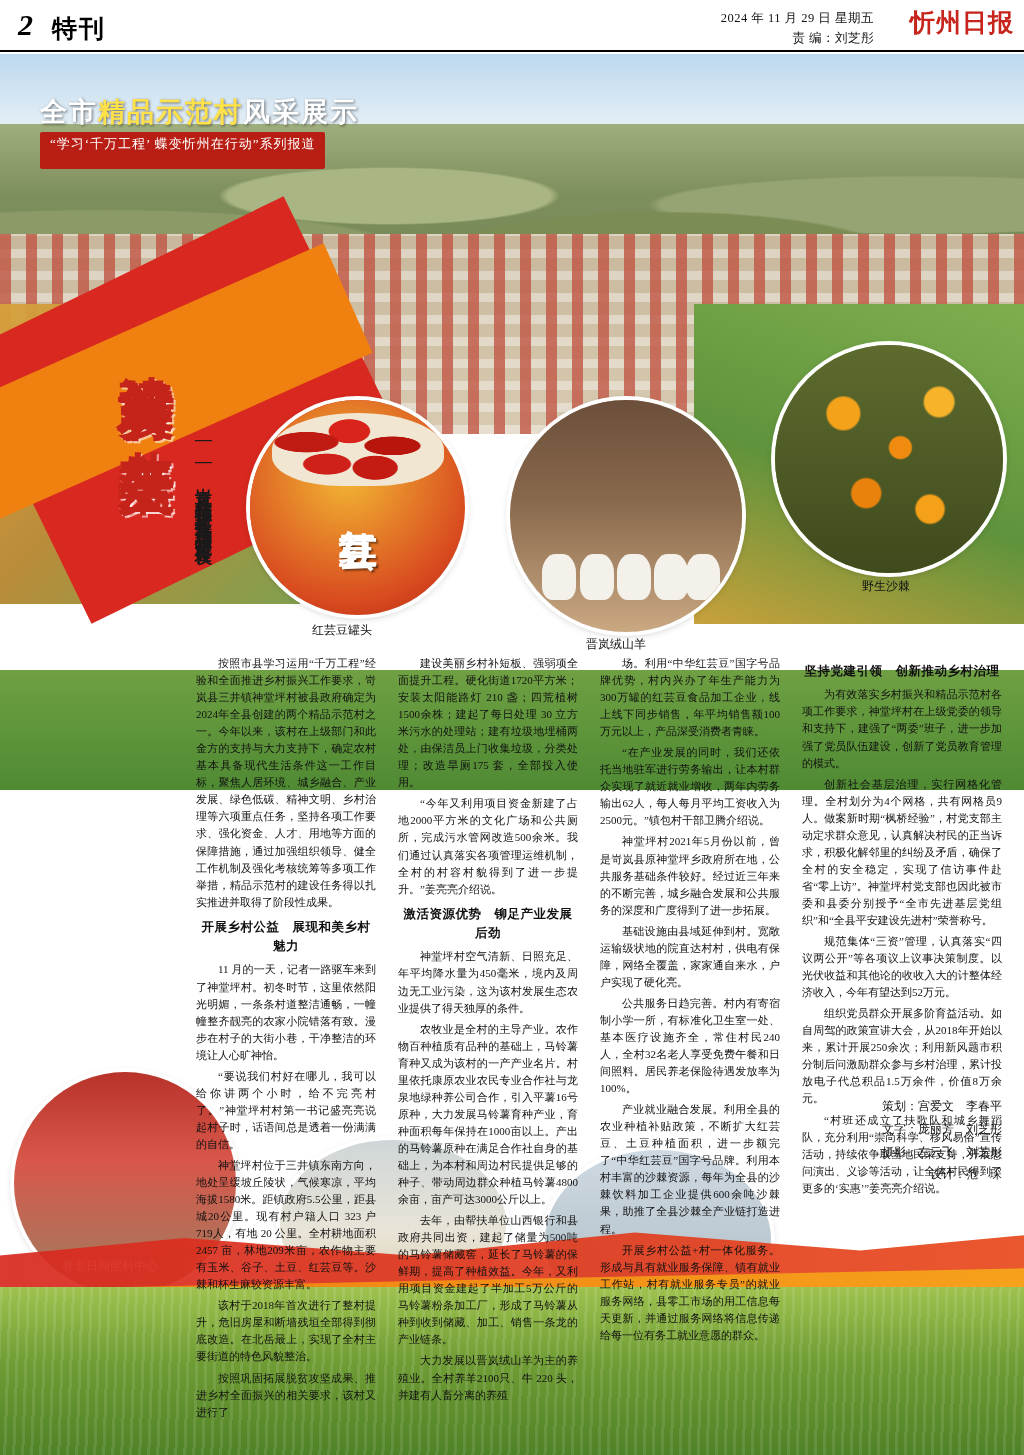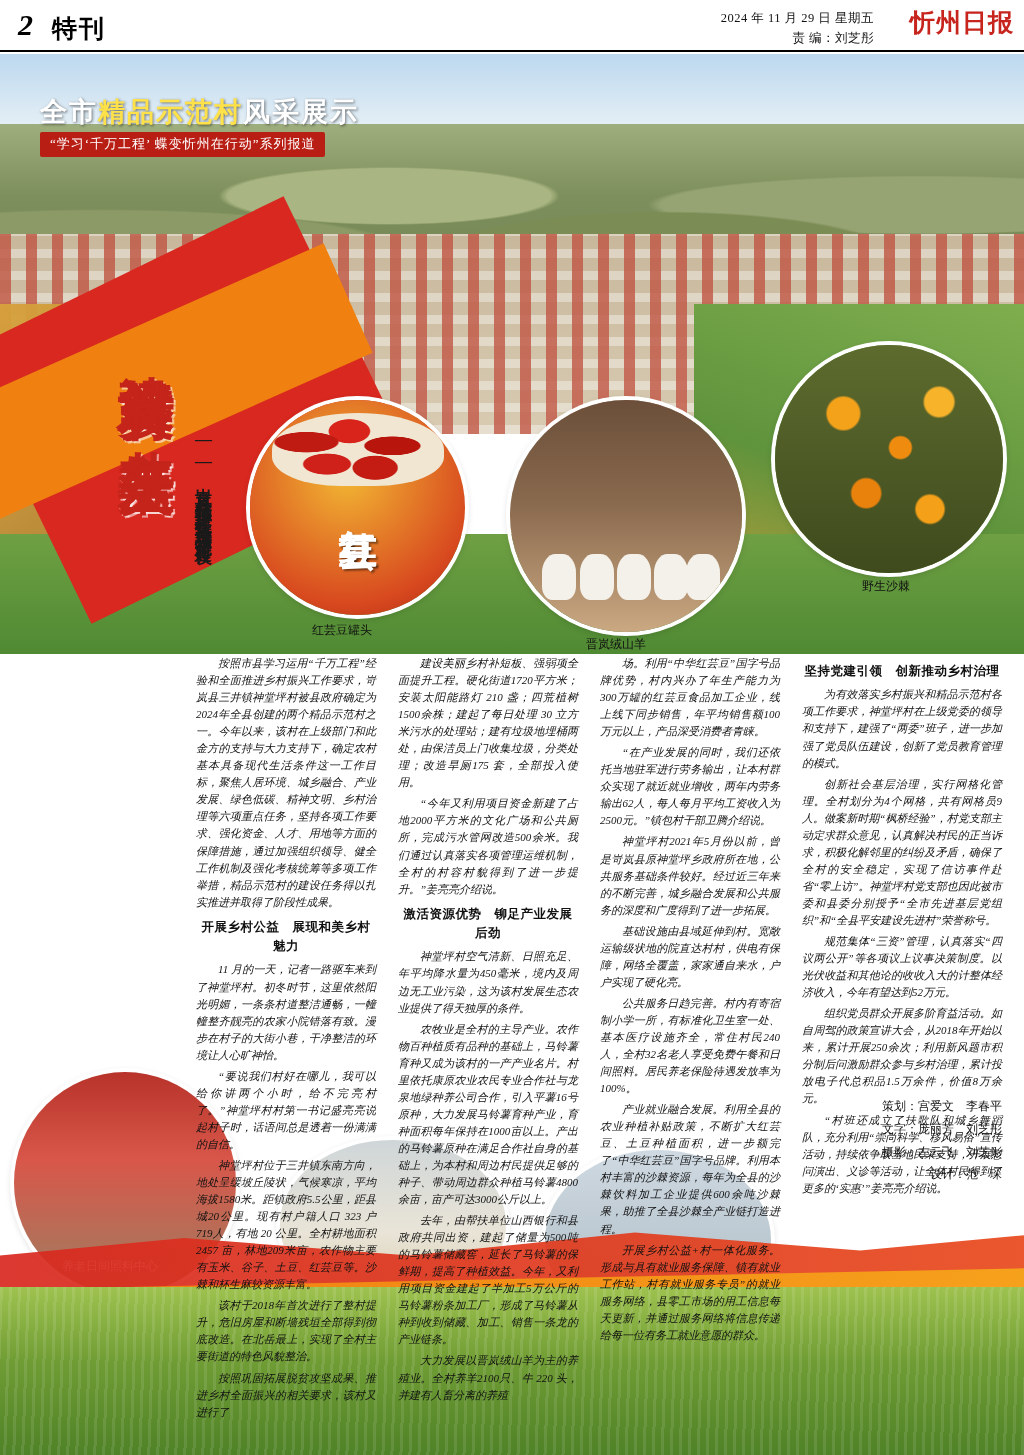--- a/index.html
+++ b/index.html
@@ -35,21 +35,21 @@
     font-size:12.5px;color:#111;letter-spacing:0.5px;
   }
   .mast-logo{
     position:absolute;right:10px;top:6px;
     font-size:25px;font-weight:bold;color:#c6241c;letter-spacing:1px;
     font-family:"Liberation Serif",serif;
   }
 
   
   .hero{
-    position:absolute;left:0;top:54px;width:1024px;height:600px;
+    position:absolute;left:0;top:54px;width:1024px;height:736px;
     overflow:hidden;
   }
   .hero-sky{
     position:absolute;left:0;top:0;width:1024px;height:130px;
     background:linear-gradient(#bcd8ef,#e8f1f6 60%,#dfe9df);
   }
   .hero-hills{
     position:absolute;left:0;top:70px;width:1024px;height:180px;
     background:linear-gradient(#9fae7d,#7d8f5c 40%,#6f8350);
   }
@@ -101,21 +101,21 @@
   .hero-title{
     position:absolute;left:40px;top:40px;
     font-size:27px;font-weight:bold;color:#ffffff;letter-spacing:2px;
     text-shadow:1px 1px 3px rgba(0,0,0,.55);
   }
   .hero-title .red{color:#ffe24a;}
   .hero-sub{
     position:absolute;left:40px;top:78px;
     background:#b81e14;color:#fff;
     font-size:13px;letter-spacing:1px;
-    padding:3px 10px 4px 10px;
+    padding:3px 10px 16px 10px;
     border-radius:2px;
   }
 
   
   .big-headline{
     position:absolute;left:26px;top:330px;
     width:150px;
     color:#c4241a;
     font-size:56px;font-weight:bold;line-height:1.04;
     letter-spacing:2px;
@@ -208,21 +208,21 @@
   }
   .col{
     position:absolute;top:0;width:180px;
     font-size:11px;line-height:1.55;color:#111;text-align:justify;
     font-family:"Liberation Serif","DejaVu Serif",serif;
   }
   #col1{left:0;}
   #col2{left:202px;}
   #col3{left:404px;}
   #col4{left:606px;width:200px;}
-  .col p{margin:0 0 4px 0;text-indent:2em;font-style:italic;}
+  .col p{margin:0 0 4px 0;text-indent:2em;}
   .sub-head{
     font-weight:bold;font-size:12.5px;text-align:center;margin:7px 0 5px 0;
     letter-spacing:0.5px;text-indent:0 !important;
   }
   .credits{
     position:absolute;left:606px;top:440px;width:200px;
     font-size:12px;line-height:1.9;color:#111;text-align:right;
   }
 
   .hero-photo-grid{

